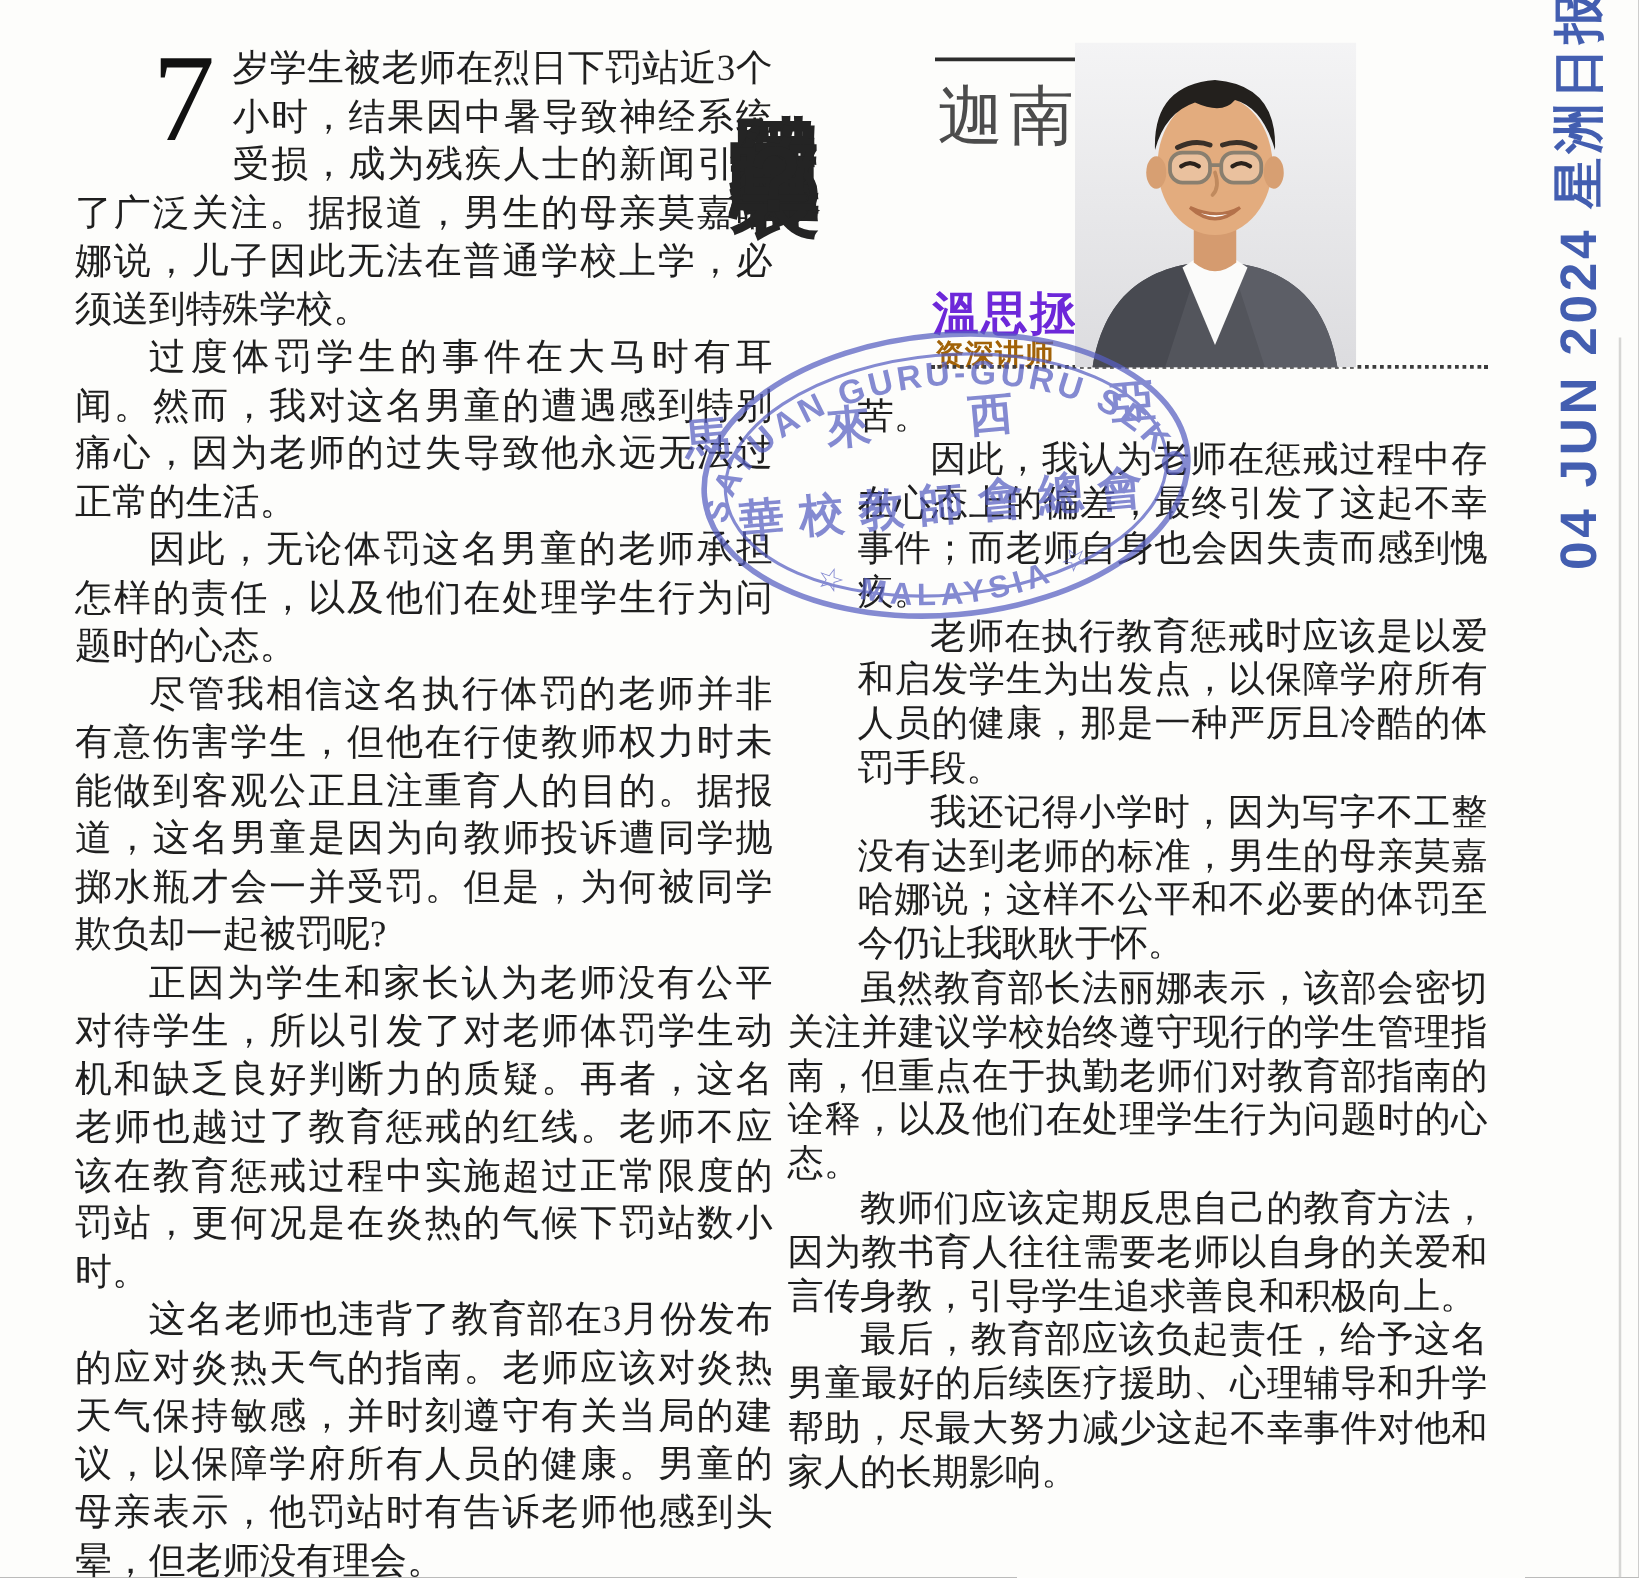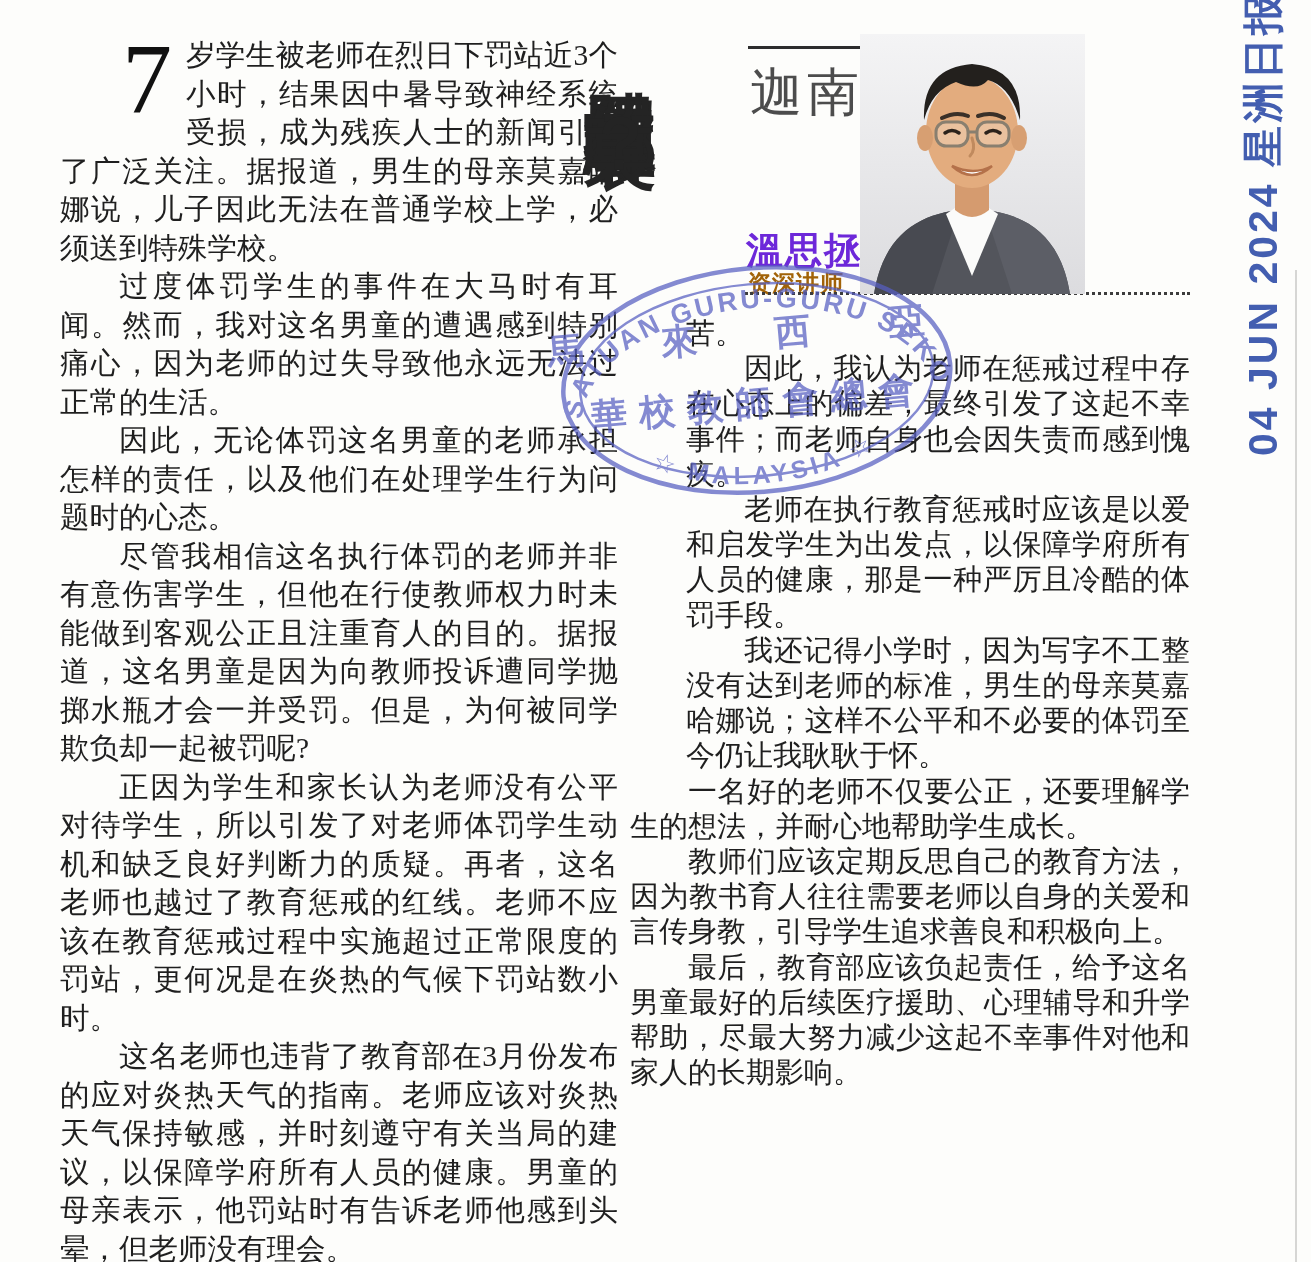--- a/index.html
+++ b/index.html
@@ -138,21 +138,21 @@
     </svg>
   </div>
 
   <div id="right-col">
     <div class="headline-spacer"></div>
     <p class="cont">苦。</p>
     <div>
         <p>因此，我认为老师在惩戒过程中存在心态上的偏差，最终引发了这起不幸事件；而老师自身也会因失责而感到愧疚。</p>
         <p>老师在执行教育惩戒时应该是以爱和启发学生为出发点，以保障学府所有人员的健康，那是一种严厉且冷酷的体罚手段。</p>
         <p>我还记得小学时，因为写字不工整没有达到老师的标准，男生的母亲莫嘉哈娜说；这样不公平和不必要的体罚至今仍让我耿耿于怀。</p>
-        <p>一名好的老师不仅要公正，还要理解学生的想法，并耐心地帮助学生成长。</p>
+        <p>虽然教育部长法丽娜表示，该部会密切关注并建议学校始终遵守现行的学生管理指南，但重点在于执勤老师们对教育部指南的诠释，以及他们在处理学生行为问题时的心态。</p>
         <p>教师们应该定期反思自己的教育方法，因为教书育人往往需要老师以自身的关爱和言传身教，引导学生追求善良和积极向上。</p>
         <p>最后，教育部应该负起责任，给予这名男童最好的后续医疗援助、心理辅导和升学帮助，尽最大努力减少这起不幸事件对他和家人的长期影响。</p>
       </div>
   </div>
 
   <div id="stamp">
     <svg width="424" height="278" viewBox="0 0 424 278">
       <defs>
         <path id="arcTop" d="M 34,170 A 178,104 0 0 1 390,168"></path>
         <path id="arcBot" d="M 58,178 A 162,92 0 0 0 366,176"></path>

